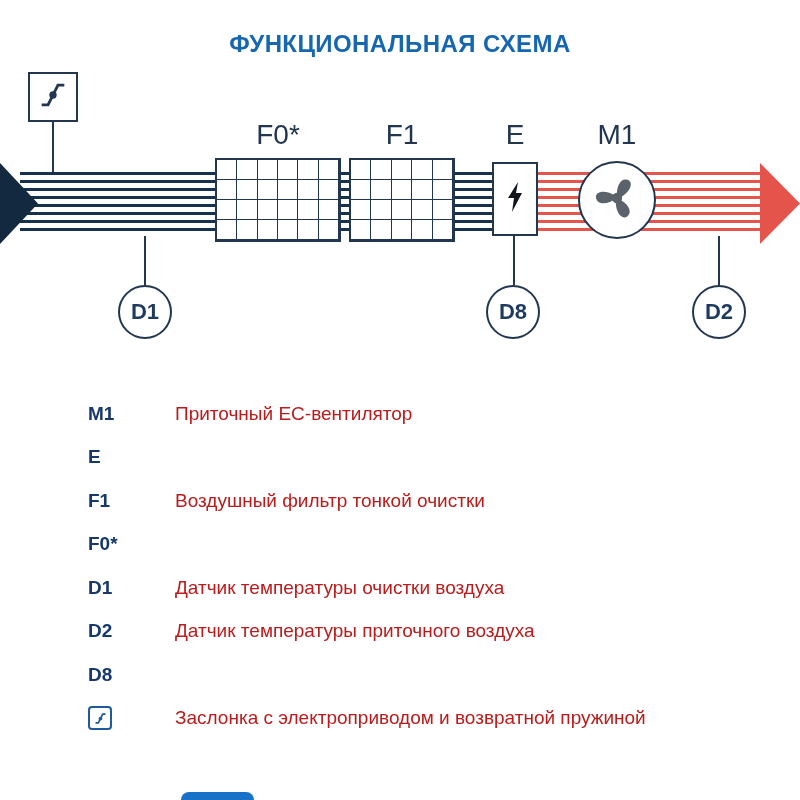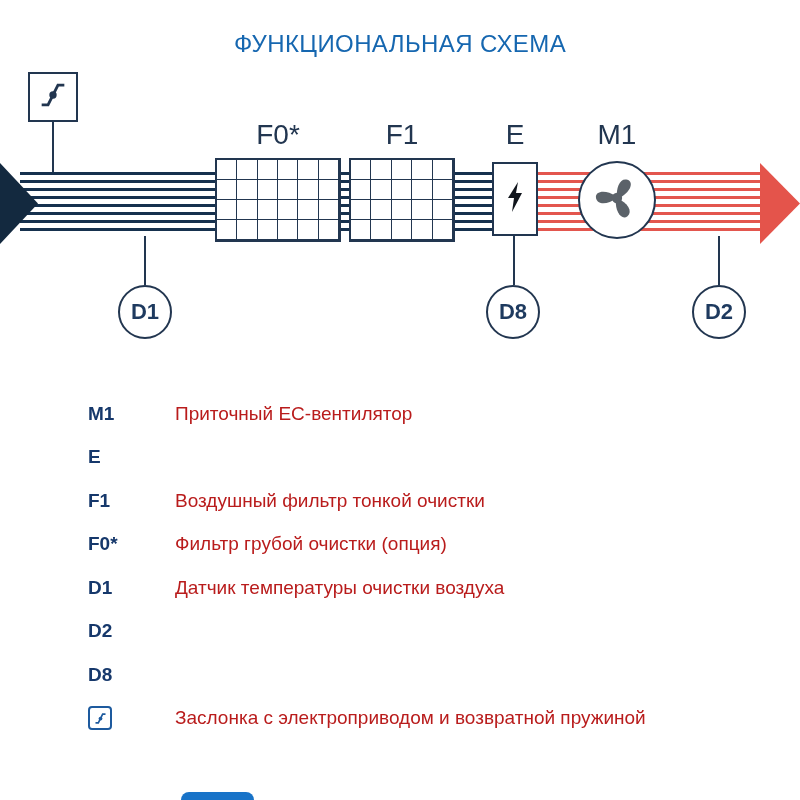--- a/index.html
+++ b/index.html
@@ -1,18 +1,18 @@
 <!DOCTYPE html>
 <html><head>
 <meta charset="utf-8">
 <style>
   html,body{margin:0;padding:0;background:#fff}
   .page{position:relative;width:800px;height:800px;background:#ffffff;font-family:"Liberation Sans",sans-serif;overflow:hidden}
   .abs{position:absolute;box-sizing:border-box}
-  .title{top:30px;left:0;width:100%;text-align:center;font-size:24px;font-weight:normal;color:#1667b0;letter-spacing:.4px}
+  .title{top:30px;left:0;width:100%;text-align:center;font-size:24px;font-weight:bold;color:#1667b0;letter-spacing:.4px}
 
   
   .stripes-dark{left:20px;top:172px;width:518px;height:64px;background:repeating-linear-gradient(to bottom,#16314e 0 3px,transparent 3px 8px)}
   .stripes-red{left:538px;top:172px;width:224px;height:64px;background:repeating-linear-gradient(to bottom,#e3564e 0 3px,transparent 3px 8px)}
   .arrow-left{left:0;top:163px;width:38px;height:81px;background:#13293f;clip-path:polygon(0 0,100% 50%,0 100%)}
   .arrow-right{left:760px;top:163px;width:40px;height:81px;background:#e4544b;clip-path:polygon(0 0,100% 50%,0 100%)}
 
   
   .damper-box{left:28px;top:72px;width:50px;height:50px;border:2px solid #223650;background:#fff;display:flex;align-items:center;justify-content:center}
 
@@ -132,30 +132,30 @@
       <div class="legend-key">E</div>
     </div>
 
     <div class="legend-row">
       <div class="legend-key">F1</div>
       <div class="legend-desc">Воздушный фильтр тонкой очистки</div>
     </div>
 
     <div class="legend-row">
       <div class="legend-key">F0*</div>
-      <div class="legend-desc">Фильтр грубой очистки (опция)</div>
     </div>
 
     <div class="legend-row">
       <div class="legend-key">D1</div>
       <div class="legend-desc">Датчик температуры очистки воздуха</div>
     </div>
 
     <div class="legend-row">
       <div class="legend-key">D2</div>
+      <div class="legend-desc">Датчик температуры приточного воздуха</div>
     </div>
 
     <div class="legend-row">
       <div class="legend-key">D8</div>
     </div>
 
     <div class="legend-row">
       <div class="legend-key">
         <span class="legend-damper">
           <svg width="15" height="15" viewBox="0 0 24 24">

